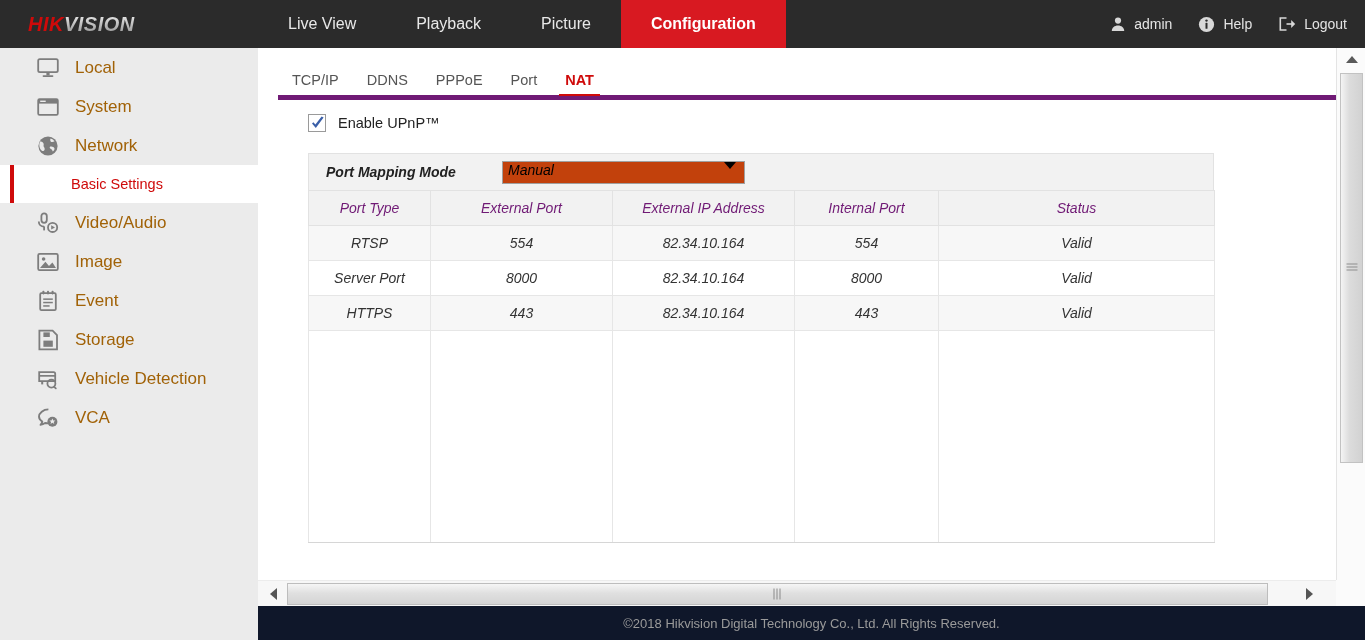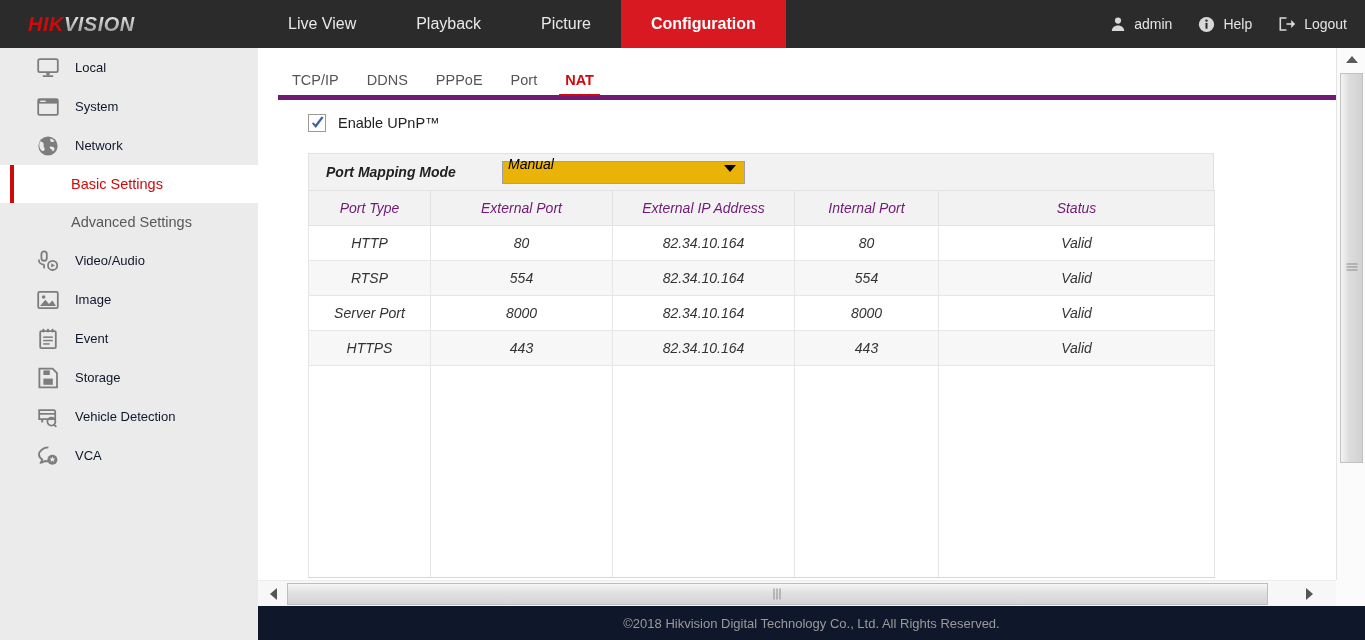--- a/index.html
+++ b/index.html
@@ -61,21 +61,21 @@
   .side-item {
     height: 39px; display: flex; align-items: center;
     padding-left: 35px; cursor: pointer; position: relative;
   }
   .side-item .sicon {
     width: 26px; height: 26px; margin-right: 14px;
     display: flex; align-items: center; justify-content: center;
     flex: 0 0 26px;
   }
   .side-item .slabel {
-    font-size: 13px; color: #0f172a;
+    font-size: 17px; color: #a16207;
   }
   .side-sub {
     height: 38px; display: flex; align-items: center;
     padding-left: 71px; cursor: pointer; position: relative;
   }
   .side-sub .slabel { font-size: 14.5px; color: #585858; }
   .side-sub.active { background: #ffffff; }
   .side-sub.active .slabel { color: #cf0a0a; font-weight: normal; }
   .side-sub.active::before {
     content: ""; position: absolute; left: 10px; top: 0;
@@ -126,24 +126,24 @@
   }
   .pmm-bar {
     height: 37px; background: #f2f2f2;
     border: 1px solid #e2e2e2; border-bottom: none;
     display: flex; align-items: center; padding-left: 17px;
   }
   .pmm-label {
     font-size: 14px; font-weight: bold; color: #222; width: 176px;
   }
   .pmm-select {
-    width: 243px; height: 23px; background: #eab308;
+    width: 243px; height: 23px; background: #c2410c;
     border: 1px solid #a0a0a0;
-    display: flex; align-items: flex-end; justify-content: space-between;
-    padding: 0 6px 11px 5px; cursor: pointer;
+    display: flex; align-items: flex-start; justify-content: space-between;
+    padding: 0 6px 0 5px; cursor: pointer;
   }
   .pmm-select .val { font-size: 14px; color: #000; }
   .pmm-select .arrow {
     width: 0; height: 0; border-left: 6px solid transparent;
     border-right: 6px solid transparent; border-top: 7px solid #000;
     margin-right: 2px;
   }
 
   table.nat {
     width: 906px; border-collapse: collapse; table-layout: fixed;
@@ -327,23 +327,20 @@
         <path d="M13.6 3.4c1.6.5 3 1.5 4 2.9-1 .6-2.3 1.1-3.3.6-1-.5-1.4-2-0.7-3.5z" fill="#ebebeb"></path>
         <path d="M13.2 11.6c1.6-.6 3.6.2 4.2 1.6.4 1-.4 2.4-1.6 3.3-.4-1.7-1.6-2.3-2.6-3-.6-.5-.7-1.4 0-1.9z" fill="#ebebeb"></path>
       </svg>
     </span>
     <span class="slabel">Network</span>
   </div>
 
   <div class="side-sub active">
     <span class="slabel">Basic Settings</span>
   </div>
-  <div class="side-sub">
-    <span class="slabel">Advanced Settings</span>
-  </div>
 
   <div class="side-item">
     <span class="sicon">
       <svg width="22" height="22" viewBox="0 0 22 22">
         <rect x="4.4" y="1.4" width="5.4" height="9.4" rx="2.7" fill="none" stroke="#7d7d7d" stroke-width="1.8"></rect>
         <path d="M1.8 9.4c0 3 2.2 5.3 5.3 5.3" fill="none" stroke="#7d7d7d" stroke-width="1.8"></path>
         <rect x="6.2" y="14.4" width="1.8" height="4" fill="#7d7d7d"></rect>
         <circle cx="15.6" cy="15.4" r="4.6" fill="none" stroke="#7d7d7d" stroke-width="1.8"></circle>
         <path d="M14.2 13.2 L18 15.4 L14.2 17.6 z" fill="#7d7d7d"></path>
       </svg>
@@ -453,27 +450,20 @@
       <thead>
         <tr>
           <th>Port Type</th>
           <th>External Port</th>
           <th>External IP Address</th>
           <th>Internal Port</th>
           <th>Status</th>
         </tr>
       </thead>
       <tbody>
-        <tr class="odd">
-          <td>HTTP</td>
-          <td>80</td>
-          <td>82.34.10.164</td>
-          <td>80</td>
-          <td>Valid</td>
-        </tr>
         <tr class="even">
           <td>RTSP</td>
           <td>554</td>
           <td>82.34.10.164</td>
           <td>554</td>
           <td>Valid</td>
         </tr>
         <tr class="odd">
           <td>Server Port</td>
           <td>8000</td>

